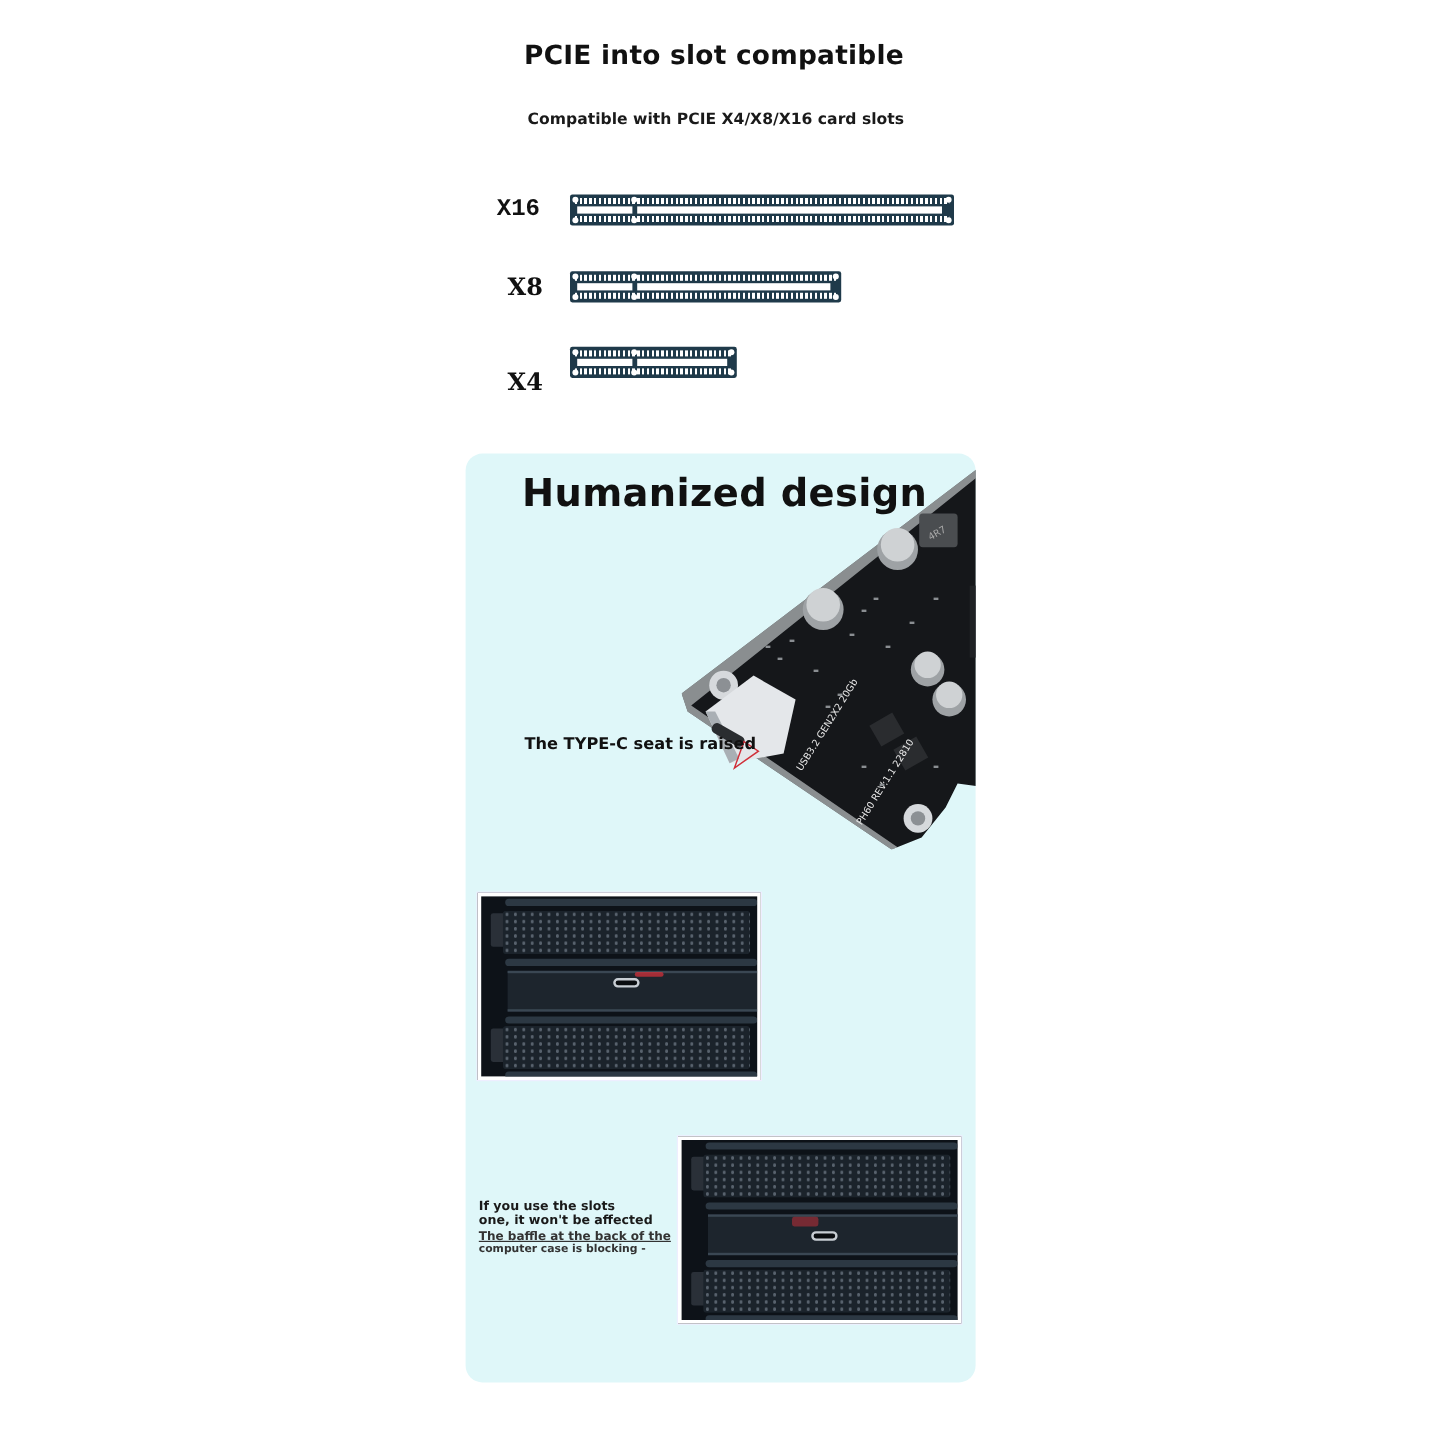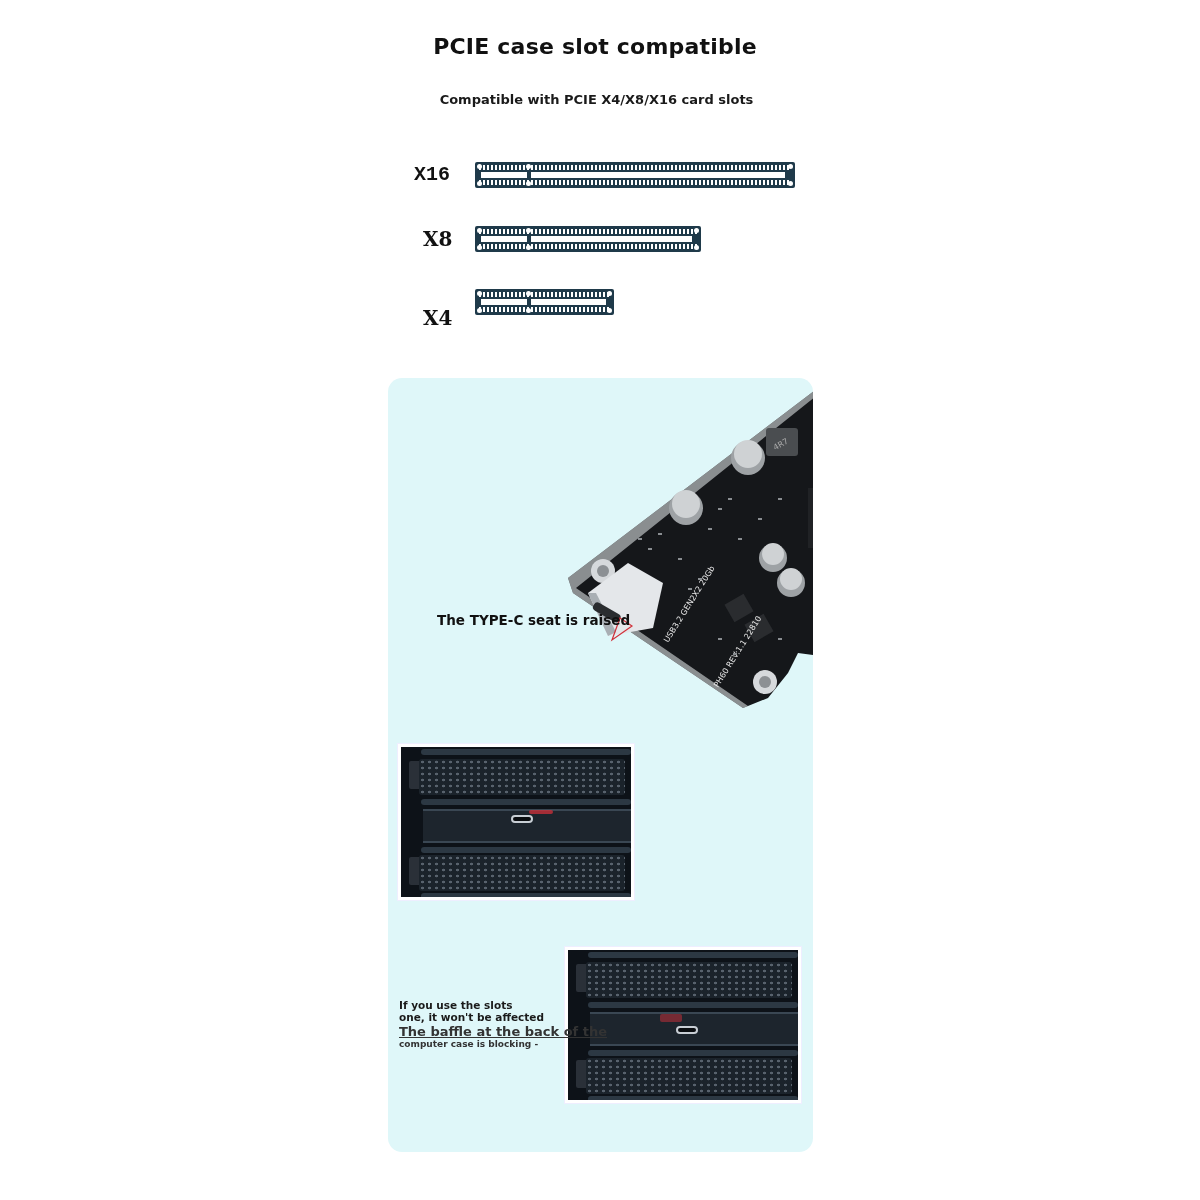--- a/index.html
+++ b/index.html
@@ -36,21 +36,21 @@
   .photo .tab { position: absolute; left: 8px; width: 16px; background: #2a3038; border-radius: 2px; }
   .photo .plate { position: absolute; left: 22px; right: 0; background: #1d252d; border-top: 2px solid #3a4753; border-bottom: 2px solid #3a4753; }
   .photo .port { position: absolute; width: 22px; height: 8px; border-radius: 4px; background: #0a0d10; border: 2px solid #c8ced4; }
   .photo .redglow { position: absolute; height: 4px; background: #d0303a; opacity: 0.75; border-radius: 2px; }
 
   .note { position: absolute; font-weight: bold; color: #1a1a1a; line-height: 1.12; }
 </style>
 </head>
 <body>
 
-<div class="title">PCIE case slot compatible</div>
+<div class="title">PCIE into slot compatible</div>
 <div class="subtitle">Compatible with PCIE X4/X8/X16 card slots</div>
 
 <div class="slot-label" style="left:414px; top:163px;font-family:Liberation Mono, monospace;">X16</div>
 <div class="slot" style="left:475px; top:162px; width:320px;">
   <div class="pins-top"></div>
     <div class="pins-bot"></div>
   <div class="channel" style="left:6px; width:46px;"></div>
   <div class="channel" style="left:56px; width:254px;"></div>
   <div class="dot" style="left:2px; top:2px;"></div>
     <div class="dot" style="left:2px; bottom:2px;"></div>
@@ -82,20 +82,21 @@
   <div class="channel" style="left:56px; width:75px;"></div>
   <div class="dot" style="left:2px; top:2px;"></div>
     <div class="dot" style="left:2px; bottom:2px;"></div>
   <div class="dot" style="left:51px; top:2px;"></div>
     <div class="dot" style="left:51px; bottom:2px;"></div>
   <div class="dot" style="right:2px; top:2px;"></div>
     <div class="dot" style="right:2px; bottom:2px;"></div>
 </div>
 
 <div class="card">
+  <div class="card-title">Humanized design</div>
 
   <svg class="pcb" viewBox="0 0 270 320">
 
     <polygon points="250,0 270,0 270,270 230,265 220,285 200,310 175,320 5,205 0,190" fill="#15171a"></polygon>
     <polygon points="250,0 0,190 5,205 175,320 180,318 8,200 252,5" fill="#d8dde0" opacity="0.6"></polygon>
 
     <circle cx="35" cy="183" r="12" fill="#d6d9dc"></circle>
       <circle cx="35" cy="183" r="6" fill="#8c9094"></circle>
     <circle cx="197" cy="294" r="12" fill="#d6d9dc"></circle>
       <circle cx="197" cy="294" r="6" fill="#8c9094"></circle>
@@ -171,16 +172,16 @@
     <div class="redglow" style="left:92px; top:64px; width:22px; height:8px; opacity:0.5;"></div>
     <div class="bar" style="top:100px; height:6px;"></div>
     <div class="tab" style="top:110px; height:28px;"></div>
     <div class="mesh" style="top:108px; height:36px;"></div>
     <div class="bar" style="top:146px; height:6px;"></div>
   </div>
 
   <div class="note" style="left:11px; top:622px; font-size:10.5px;">
     <div>If you use the slots</div>
     <div>one, it won't be affected</div>
-    <div style="font-size:13px; color:#333; text-decoration:underline; margin-top:1px;">The baffle at the back of the</div>
+    <div style="font-size:10px; color:#333; text-decoration:underline; margin-top:1px;">The baffle at the back of the</div>
     <div style="font-size:9px; color:#333;">computer case is blocking -</div>
   </div>
 </div>
 
 </body></html>

